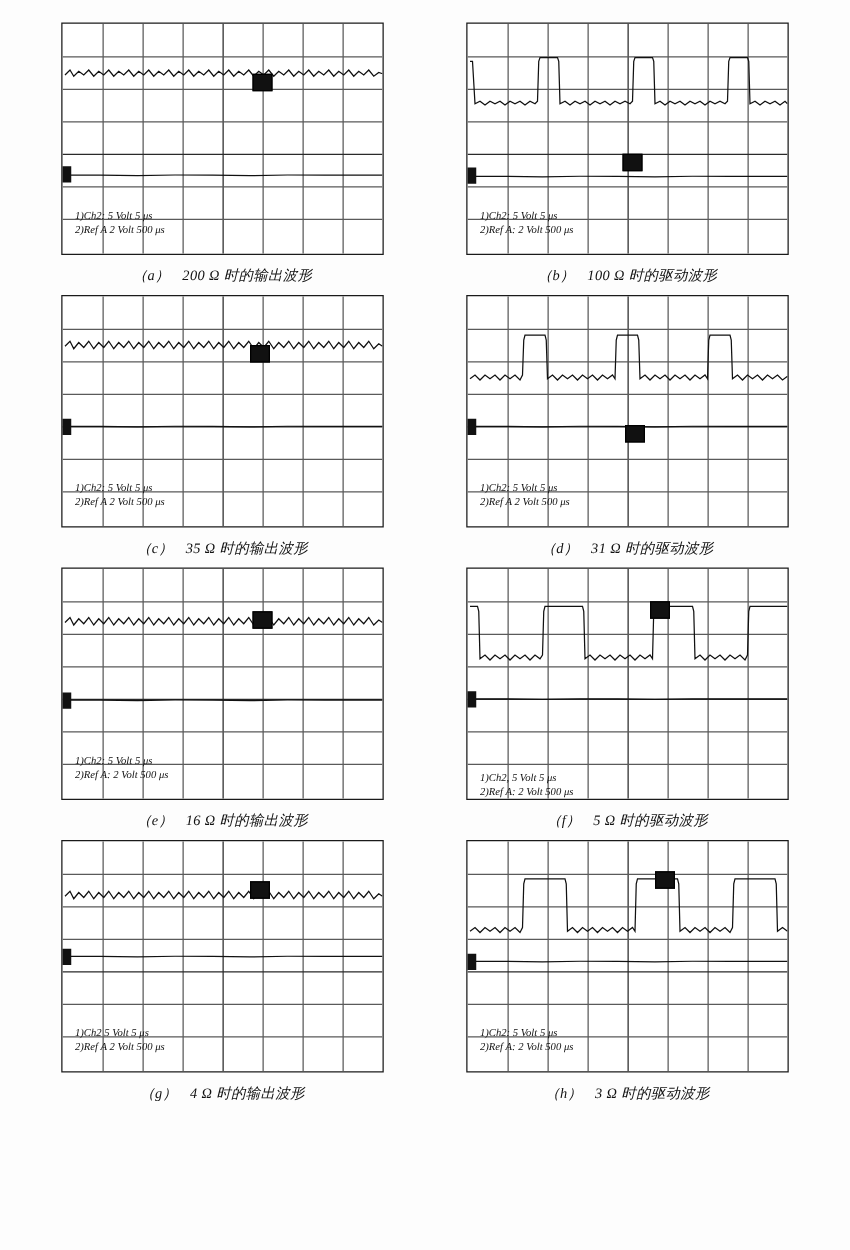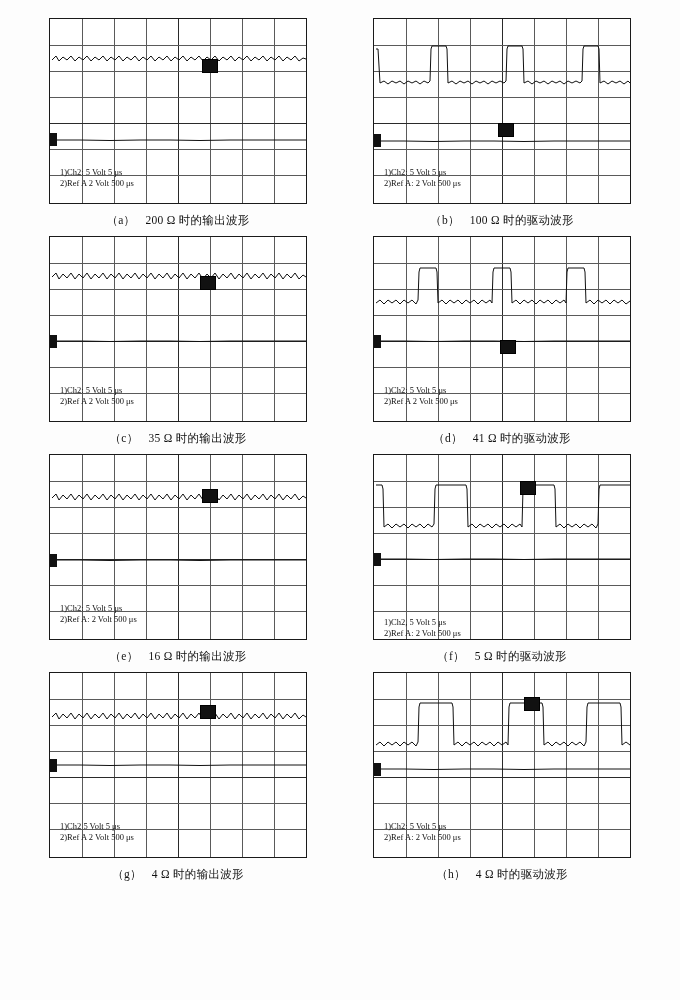--- a/index.html
+++ b/index.html
@@ -13,20 +13,21 @@
     font-family: "Liberation Serif", serif;
     color: #111;
     position: relative;
     overflow: hidden;
   }
   .page {
     width: 680px;
     height: 1000px;
     position: relative;
     background: #fdfdfd;
+    font-style: italic;
   }
   .grid-figures {
     position: absolute;
     top: 18px;
     left: 0;
     width: 680px;
   }
   .fig-row {
     display: flex;
     justify-content: center;
@@ -226,21 +227,21 @@
             <path class="noise-line" d="M2,104 L30,104 L60,104.5 L90,104 L120,104 L150,104.5 L180,104 L210,104 L240,104 L256,104"></path>
           </svg>
           <div class="marker marker-ch" style="left:126px; top:103px;"></div>
           <div class="marker marker-left" style="top:98px;"></div>
           <div class="legend" style="bottom:14px">
             <span class="l1">1)Ch2: 5 Volt 5 μs</span>
             <span class="l2">2)Ref A  2 Volt 500 μs</span>
           </div>
         </div>
         <div class="caption">
-          <span class="lbl">（d）</span><span>41 Ω 时的驱动波形</span>
+          <span class="lbl">（d）</span><span>31 Ω 时的驱动波形</span>
         </div>
       </div>
     </div>
 
     <div class="fig-row">
       <div class="fig-cell">
         <div class="scope">
           <div class="vline" style="left:32px"></div>
           <div class="vline" style="left:64px"></div>
           <div class="vline" style="left:96px"></div>
@@ -360,19 +361,19 @@
             <path class="noise-line" d="M2,96 L30,96 L60,96.5 L90,96 L120,96 L150,96.5 L180,96 L210,96 L240,96 L256,96"></path>
           </svg>
           <div class="marker marker-ch" style="left:150px; top:24px;"></div>
           <div class="marker marker-left" style="top:90px;"></div>
           <div class="legend" style="bottom:14px">
             <span class="l1">1)Ch2: 5 Volt 5 μs</span>
             <span class="l2">2)Ref A: 2 Volt 500 μs</span>
           </div>
         </div>
         <div class="caption">
-          <span class="lbl">（h）</span><span>4 Ω 时的驱动波形</span>
+          <span class="lbl">（h）</span><span>3 Ω 时的驱动波形</span>
         </div>
       </div>
     </div>
 
   </div>
 </div>
 
 </body></html>

